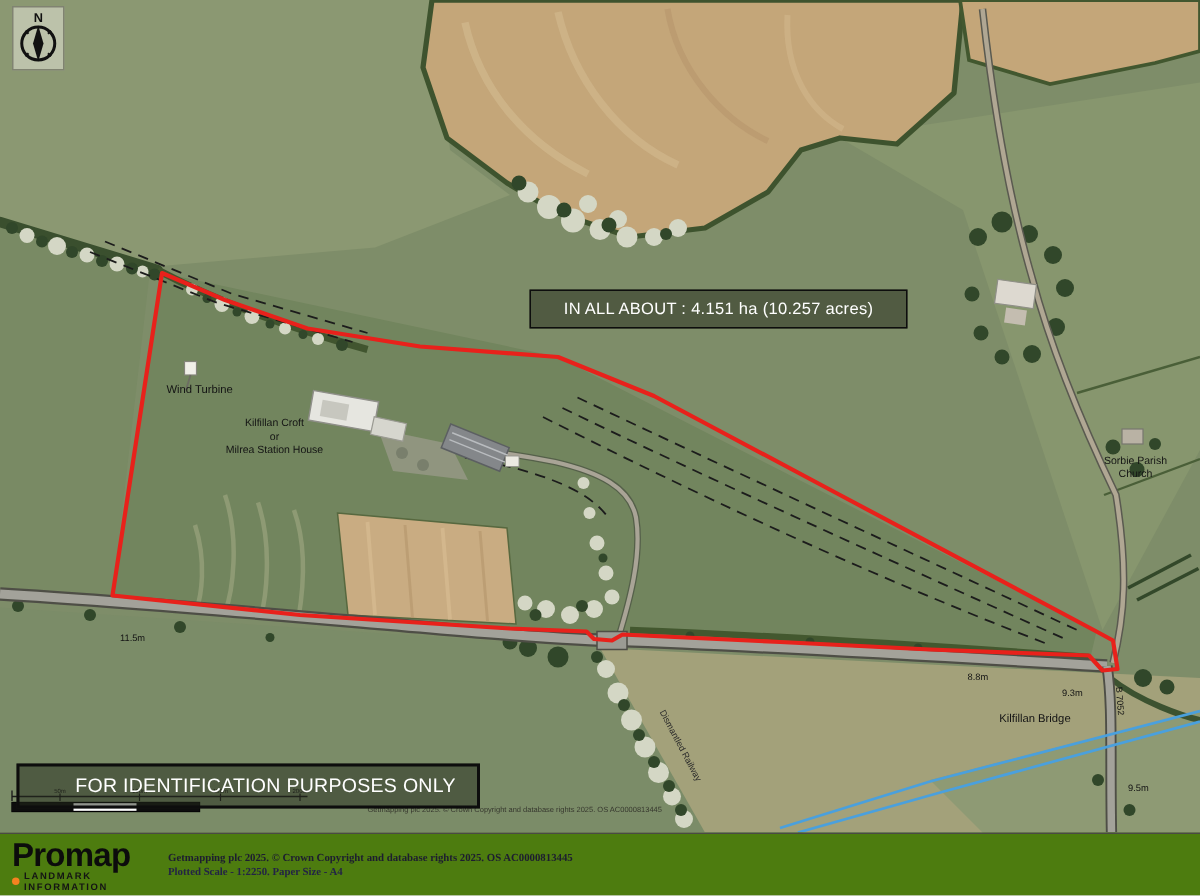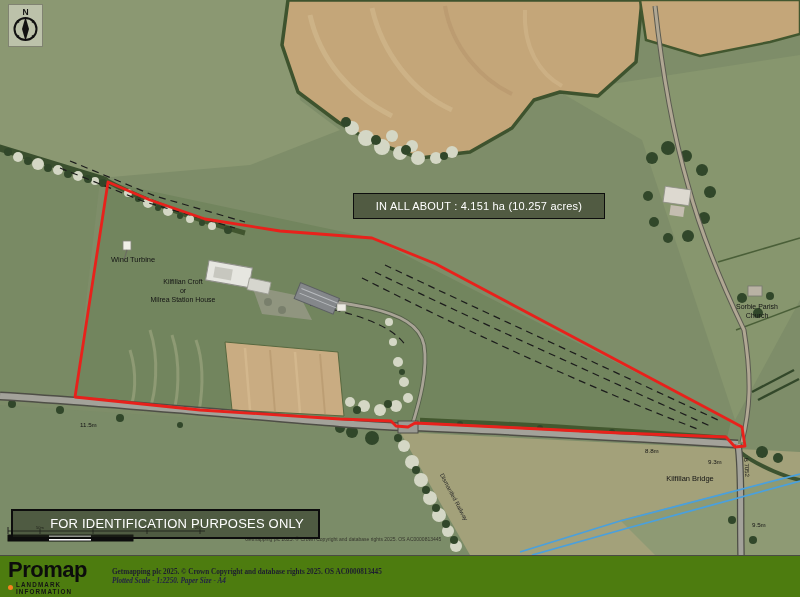--- a/index.html
+++ b/index.html
@@ -18,21 +18,21 @@
   
   .footer{position:absolute;left:0;top:555px;width:800px;height:42px;background:#4d7c0f;
           border-top:1px solid #4a4a44;display:flex;align-items:center;}
   .logo-block{margin-left:8px;width:92px;}
   .logo-text{font-weight:800;font-size:22px;line-height:20px;color:#0c0c0c;letter-spacing:-0.5px;}
   .logo-sub{display:flex;align-items:center;gap:3px;margin-top:1px;}
   .logo-dot{width:5px;height:5px;border-radius:50%;background:#f58220;flex:0 0 auto;}
   .logo-sub span{font-size:6.3px;font-weight:bold;letter-spacing:1.1px;color:#141414;}
   .credits{margin-left:12px;font-family:"Liberation Serif",serif;font-weight:bold;
            font-size:7.2px;line-height:9px;color:#1d1d30;}
-  .credits .l2{color:#232346;font-style:italic;}
+  .credits .l2{color:#232346;}
   text{font-family:"Liberation Sans",sans-serif;}
 </style>
 </head>
 <body>
 
 <div class="page">
 
   <div class="map-area">
     <svg width="800" height="555" viewBox="0 0 800 555">
 

